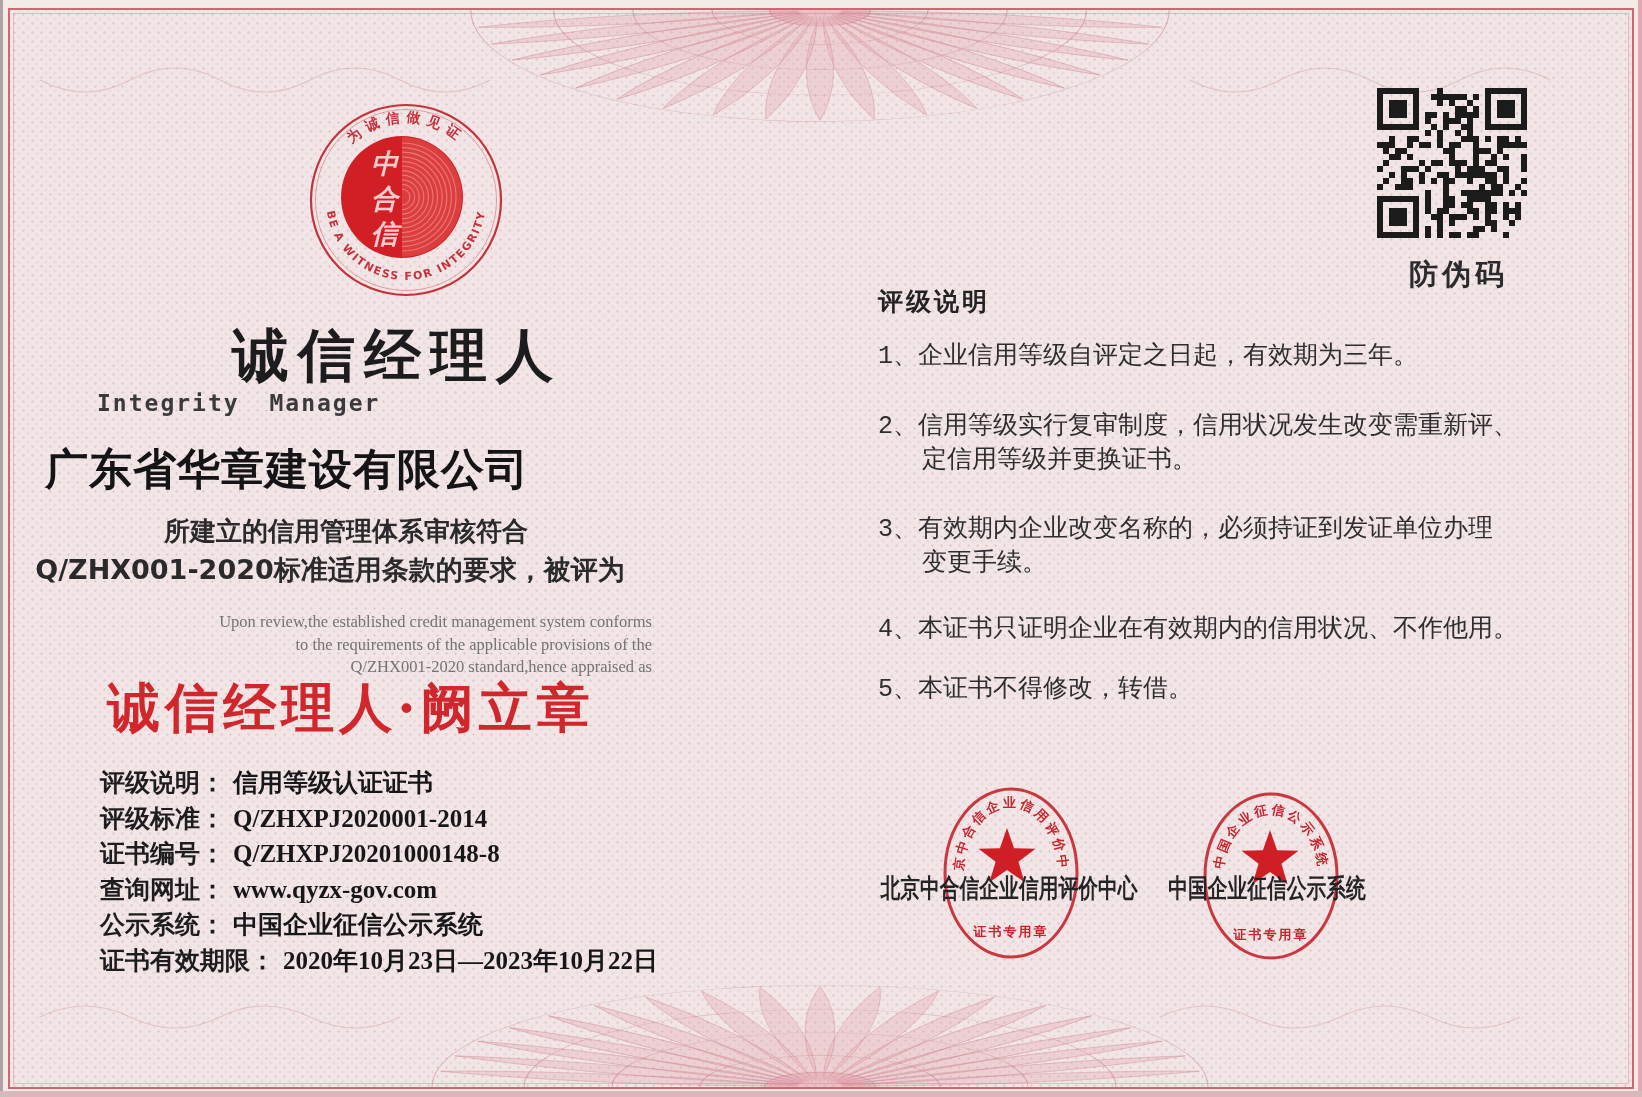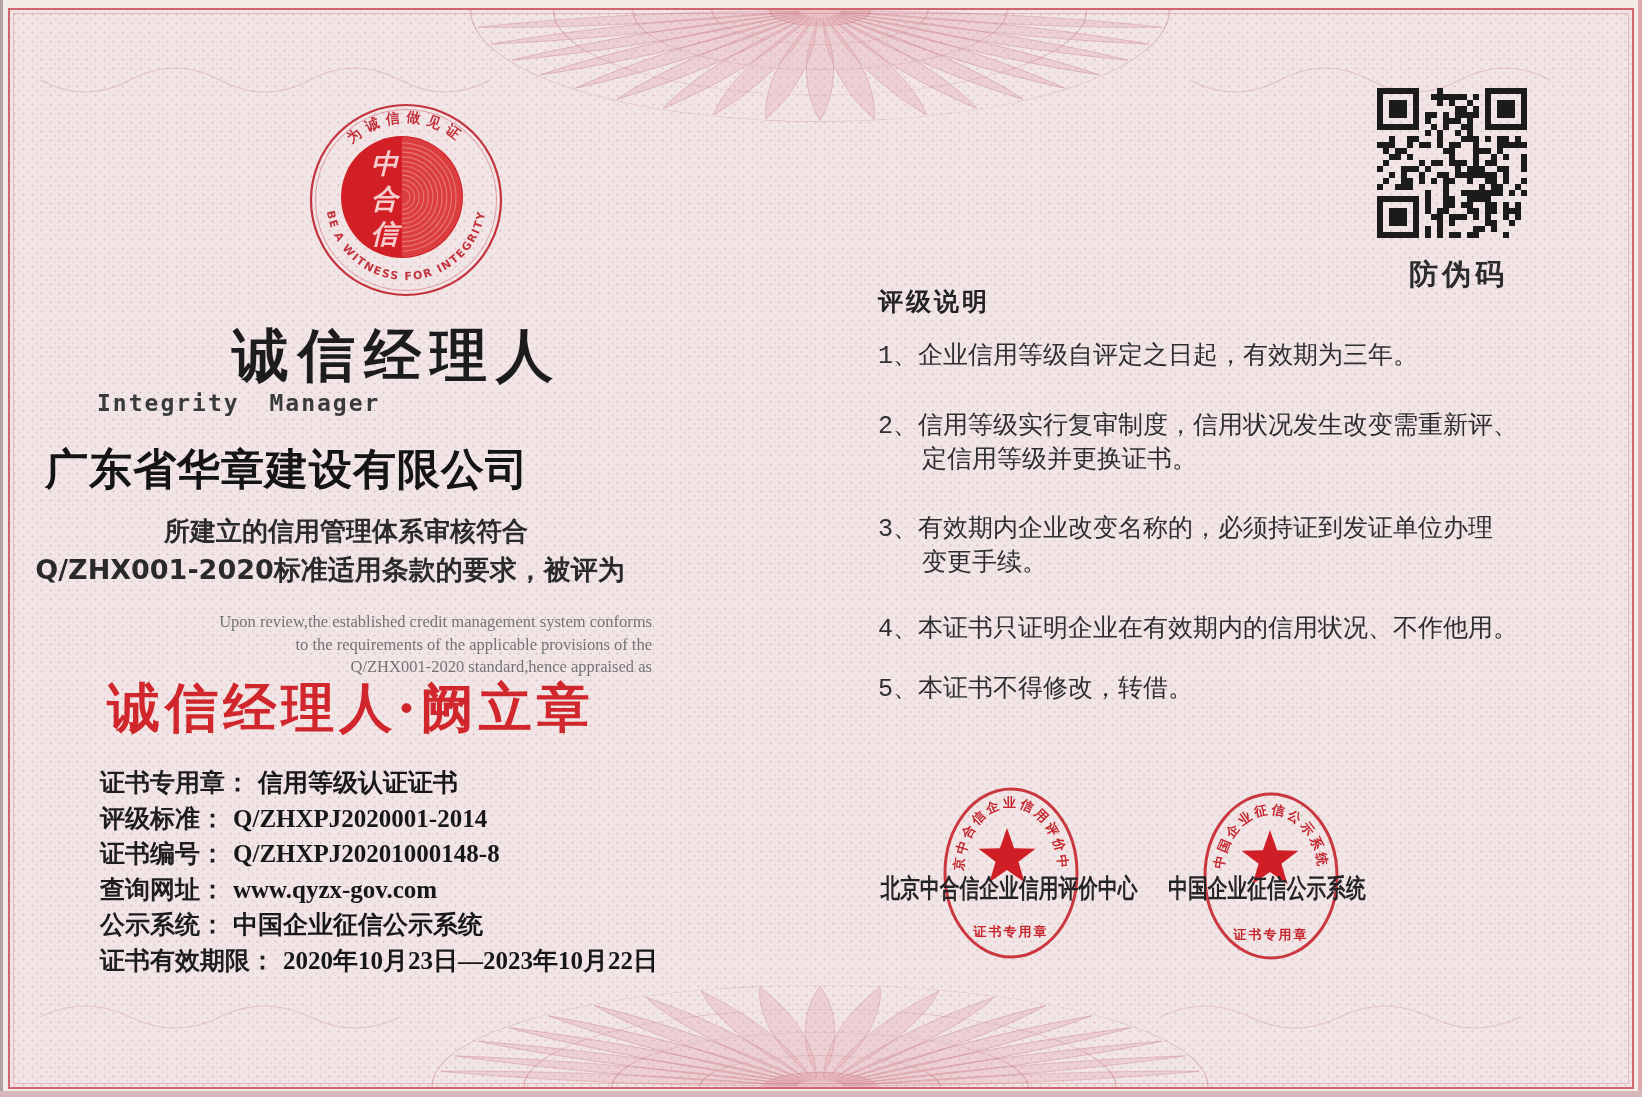--- a/index.html
+++ b/index.html
@@ -211,21 +211,21 @@
 <div class="abs company">广东省华章建设有限公司</div>
 <div class="abs stmt1">所建立的信用管理体系审核符合</div>
 <div class="abs stmt2">Q/ZHX001-2020标准适用条款的要求，被评为</div>
 <div class="abs stmt-en">Upon review,the established credit management system conforms
 to the requirements of the applicable provisions of the
 Q/ZHX001-2020 standard,hence appraised as</div>
 <div class="abs award">诚信经理人·阙立章</div>
 
 <div class="abs details">
   <div class="detail-row">
-    <span class="detail-label">证书专用章：</span>
+    <span class="detail-label">评级说明：</span>
     <span class="detail-value">信用等级认证证书</span>
   </div>
   <div class="detail-row">
     <span class="detail-label">评级标准：</span>
     <span class="detail-value">Q/ZHXPJ2020001-2014</span>
   </div>
   <div class="detail-row">
     <span class="detail-label">证书编号：</span>
     <span class="detail-value">Q/ZHXPJ20201000148-8</span>
   </div>

